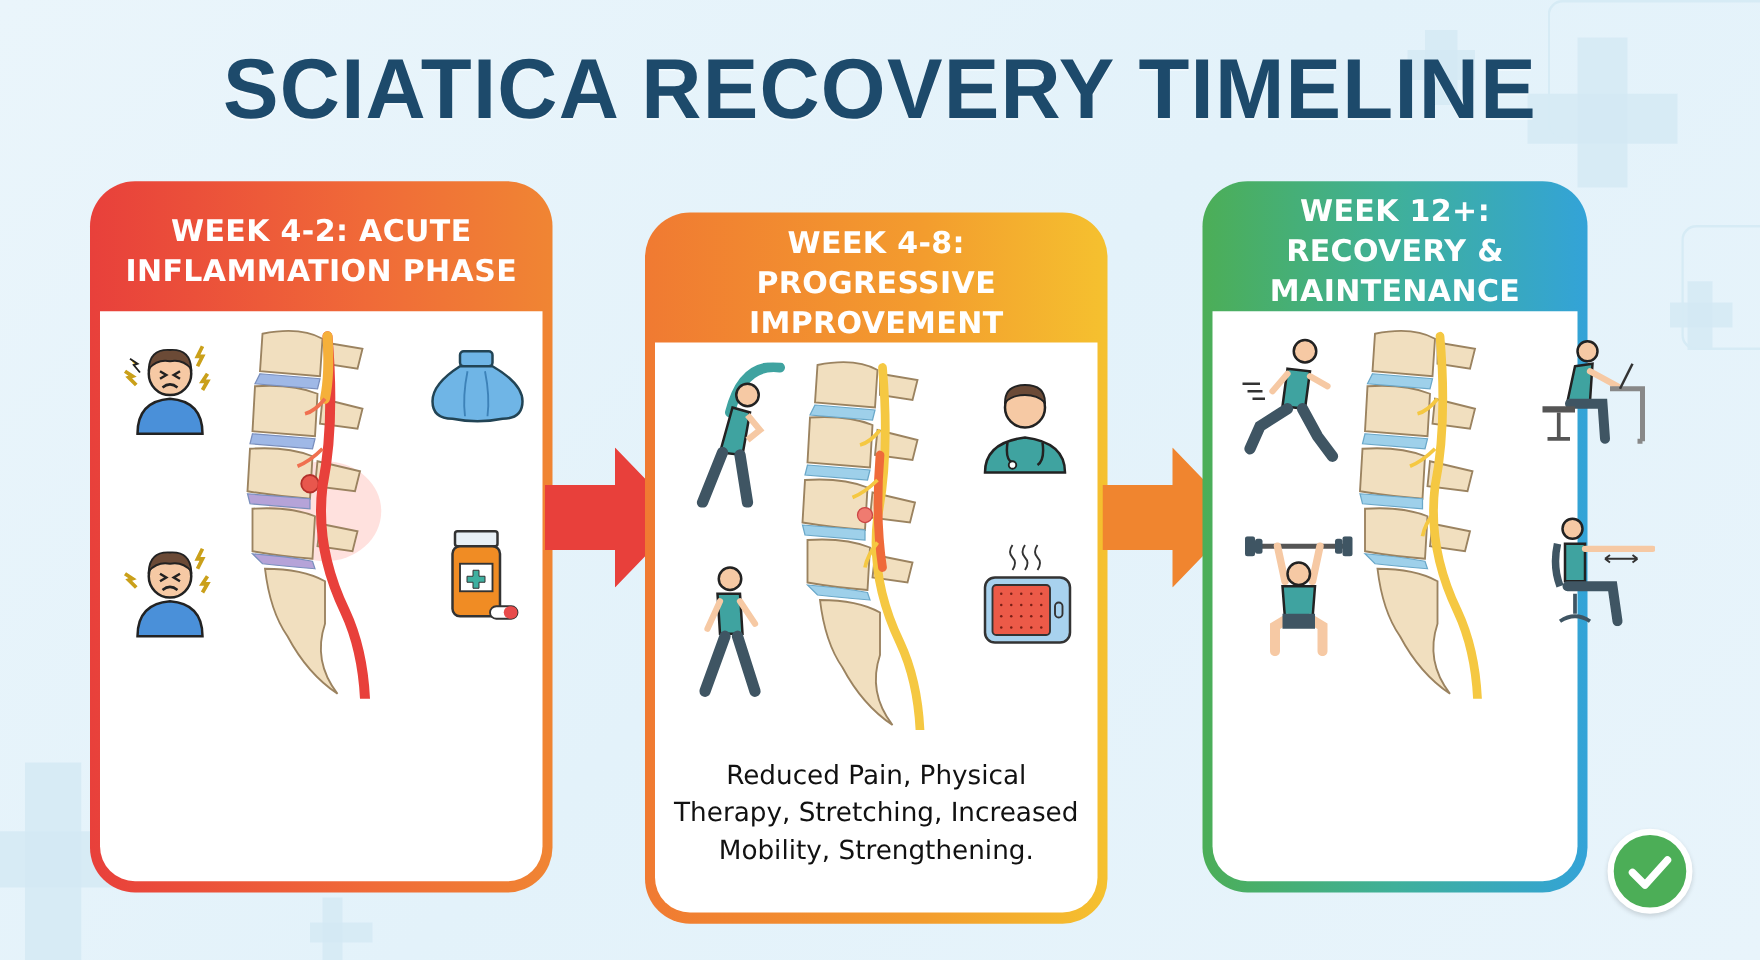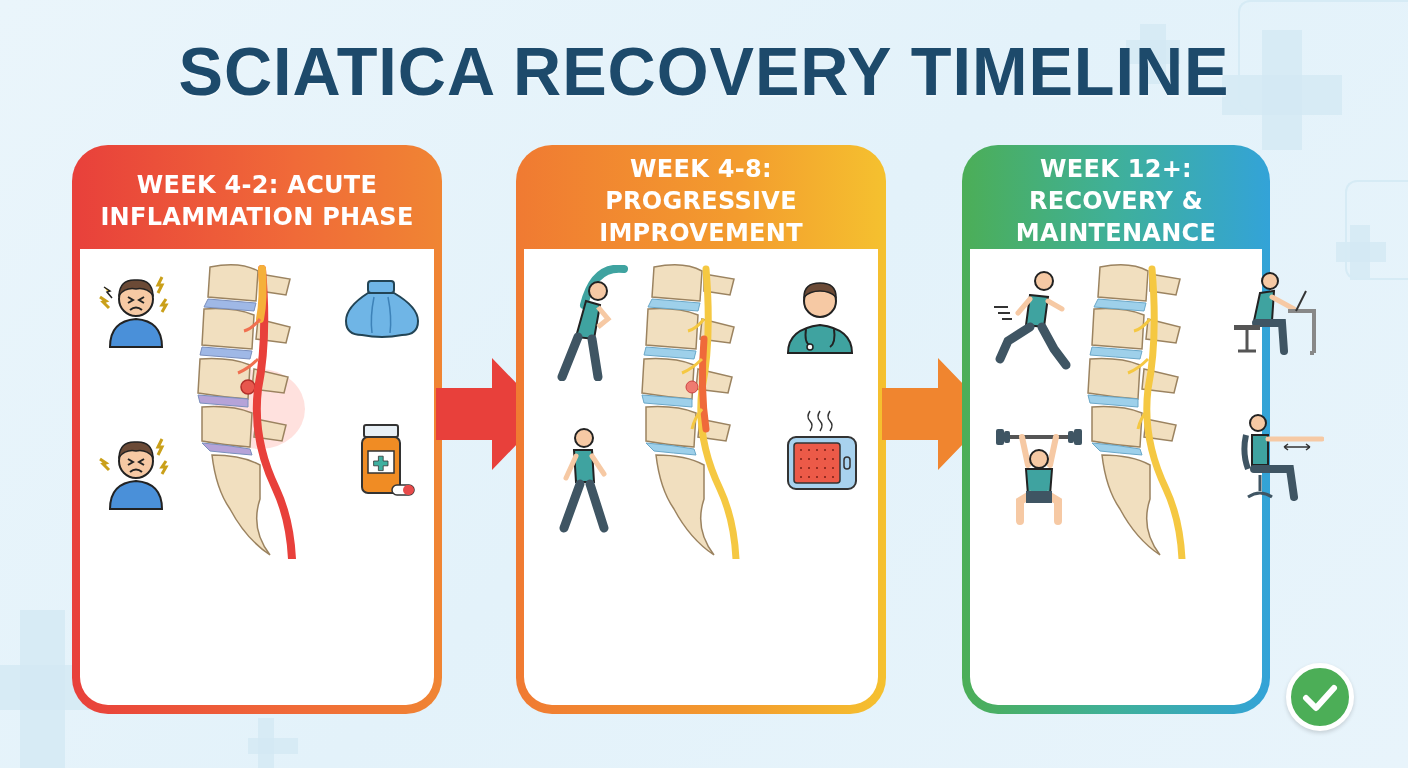--- a/index.html
+++ b/index.html
@@ -16,21 +16,21 @@
     text-align: center; font-family: "Liberation Sans", sans-serif;
     font-weight: 900; font-size: 68px; letter-spacing: 1px;
     color: #1d4a6b; transform: scaleX(0.98);
     text-shadow: 0 2px 0 rgba(255,255,255,0.4);
   }
   .card {
     position: absolute; top: 145px; width: 370px; height: 569px;
     border-radius: 36px; padding: 8px;
   }
   .card-1 { left: 72px; background: linear-gradient(90deg, #e8403b 0%, #f06a38 60%, #f08533 100%); }
-  .card-2 { left: 516px; background: linear-gradient(90deg, #f07a32 0%, #f39c2e 60%, #f5c12f 100%); }
+  .card-2 { left: 516px; background: linear-gradient(90deg, #f07a32 0%, #f39c2e 60%, #f5c12f 100%); margin-top: 25px; }
   .card-3 { left: 962px; width: 308px; background: linear-gradient(90deg, #4cae57 0%, #3fb09a 50%, #33a3d8 100%); }
   .card-head {
     height: 96px; display: flex; align-items: center; justify-content: center;
     text-align: center; color: #fff; font-weight: bold; font-size: 24px;
     line-height: 32px; padding: 0 10px; letter-spacing: 0.3px;
   }
   .card-body {
     position: relative; background: #fff; height: 456px;
     border-radius: 0 0 28px 28px;
     display: flex; flex-direction: column;
@@ -218,20 +218,21 @@
             <circle cx="47" cy="59" r="1"></circle>
           <circle cx="15" cy="68" r="1"></circle>
             <circle cx="23" cy="68" r="1"></circle>
             <circle cx="31" cy="68" r="1"></circle>
             <circle cx="39" cy="68" r="1"></circle>
             <circle cx="47" cy="68" r="1"></circle>
         </g>
         <rect x="58" y="48" width="6" height="12" rx="3" fill="none" stroke="#333" stroke-width="1.5"></rect>
       </svg>
     </div>
+    <div class="desc">Reduced Pain, Physical Therapy, Stretching, Increased Mobility, Strengthening.</div>
   </div>
 </div>
 
 <svg class="arrow" style="left:882px;top:358px;" width="112" height="112" viewBox="0 0 112 112">
   <path d="M0 30 H56 V0 L110 56 L56 112 V82 H0Z" fill="#f0852f"></path>
 </svg>
 
 <div class="card card-3">
   <div class="card-head">WEEK 12+: RECOVERY &amp; MAINTENANCE</div>
   <div class="card-body">

